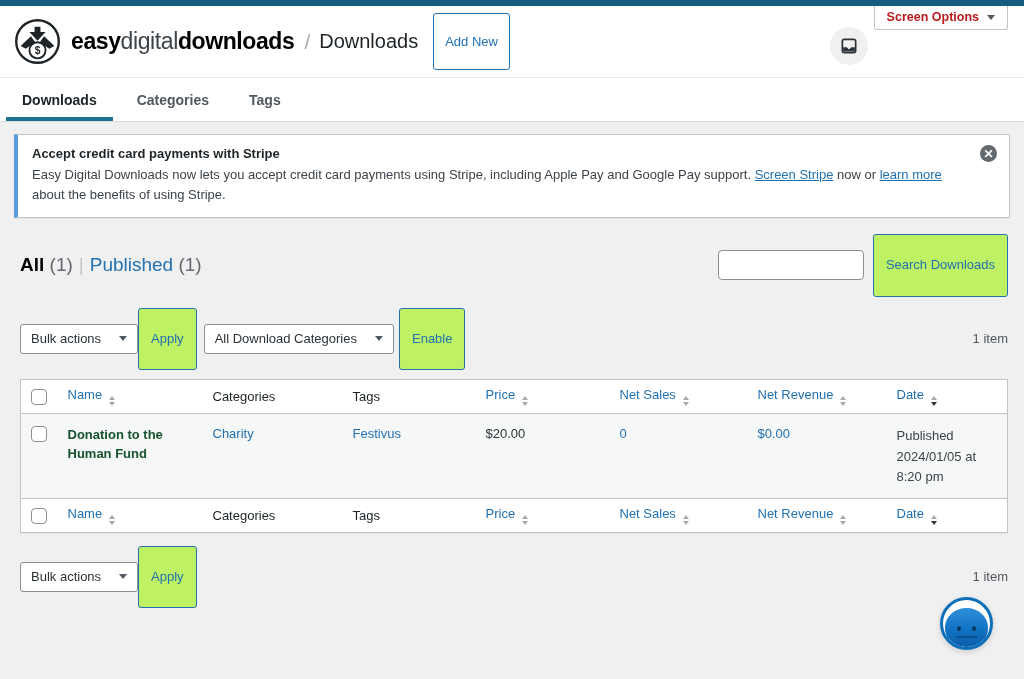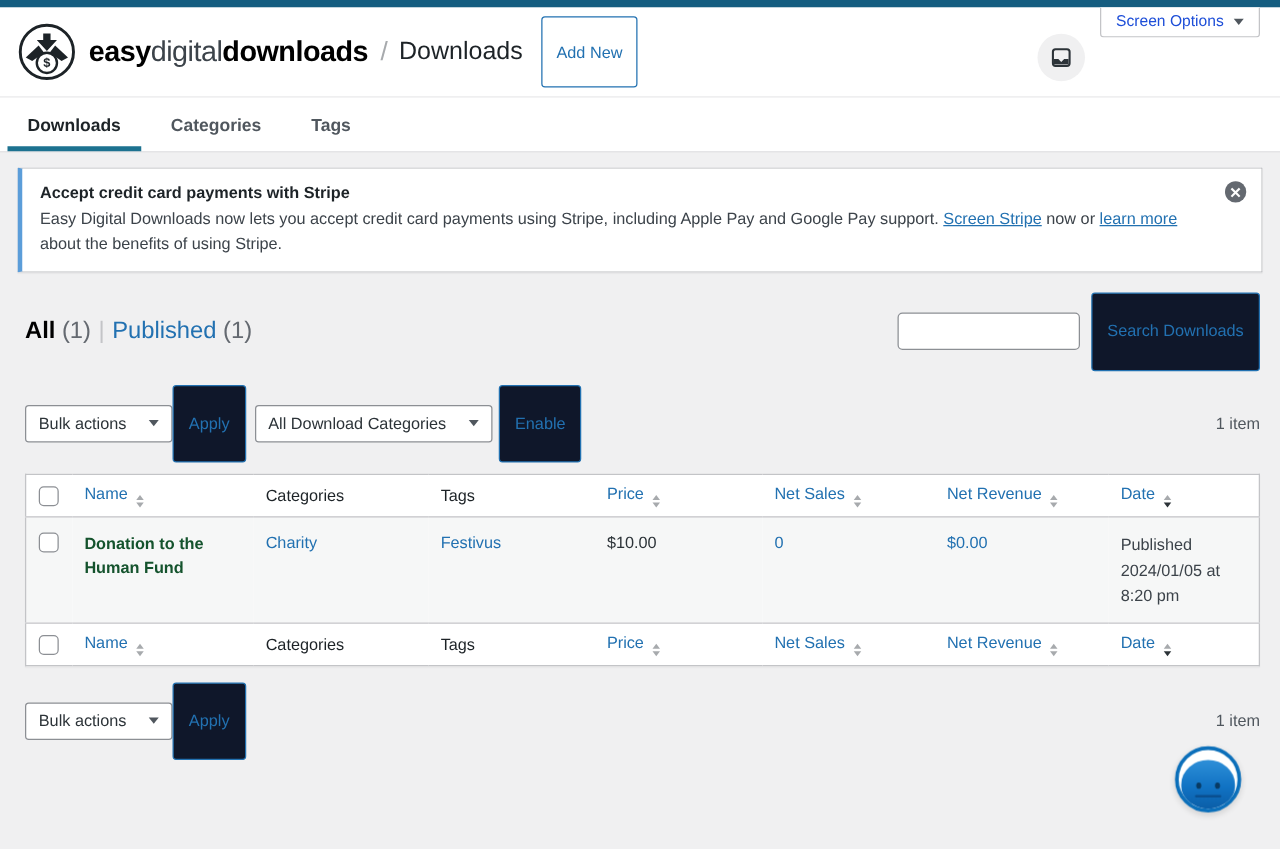--- a/index.html
+++ b/index.html
@@ -56,23 +56,24 @@
   }
   .screen-options {
     position: absolute;
     top: 0; right: 16px;
     background: #fff;
     border: 1px solid #c3c4c7;
     border-top: none;
     border-radius: 0 0 3px 3px;
     padding: 4px 12px 5px;
     font-size: 12.5px;
-    color: #1d4ed8;
+    color: #b91c1c;
     display: flex; align-items: center; gap: 8px;
     cursor: pointer;
+    font-weight: bold;
   }
   .caret-down {
     width: 0; height: 0;
     border-left: 4px solid transparent;
     border-right: 4px solid transparent;
     border-top: 5px solid #50575e;
     display: inline-block;
   }
 
   
@@ -149,21 +150,21 @@
   .search-box { display: flex; align-items: center; gap: 9px; }
   .search-box input {
     width: 146px; height: 30px;
     border: 1px solid #8c8f94;
     border-radius: 4px;
     padding: 0 8px;
     font-size: 13px;
     background: #fff;
   }
   .btn {
-    background: #0f172a;
+    background: #bef264;
     border: 1px solid #2271b1;
     border-radius: 3px;
     color: #2271b1;
     font-size: 13px;
     padding: 22px 12px;
     cursor: pointer;
     line-height: 1.25;
     white-space: nowrap;
   }
 
@@ -388,21 +389,21 @@
               <i class="tri-down"></i>
             </span></th>
       </tr>
     </thead>
     <tbody>
       <tr class="data-row">
         <td><input type="checkbox" style=""></td>
         <td><a href="#" class="row-title">Donation to the Human Fund</a></td>
         <td><a href="#" class="cell-link">Charity</a></td>
         <td><a href="#" class="cell-link">Festivus</a></td>
-        <td class="cell-plain">$10.00</td>
+        <td class="cell-plain">$20.00</td>
         <td><a href="#" class="cell-link">0</a></td>
         <td><a href="#" class="cell-link">$0.00</a></td>
         <td class="cell-date"><span>Published</span><br><span>2024/01/05 at 8:20 pm</span></td>
       </tr>
     </tbody>
     <tfoot>
       <tr>
         <th><input type="checkbox" style=""></th>
         <th><span class="col-label-sort">Name</span><span class="sort-arrows">
               <i class="tri-up"></i>

